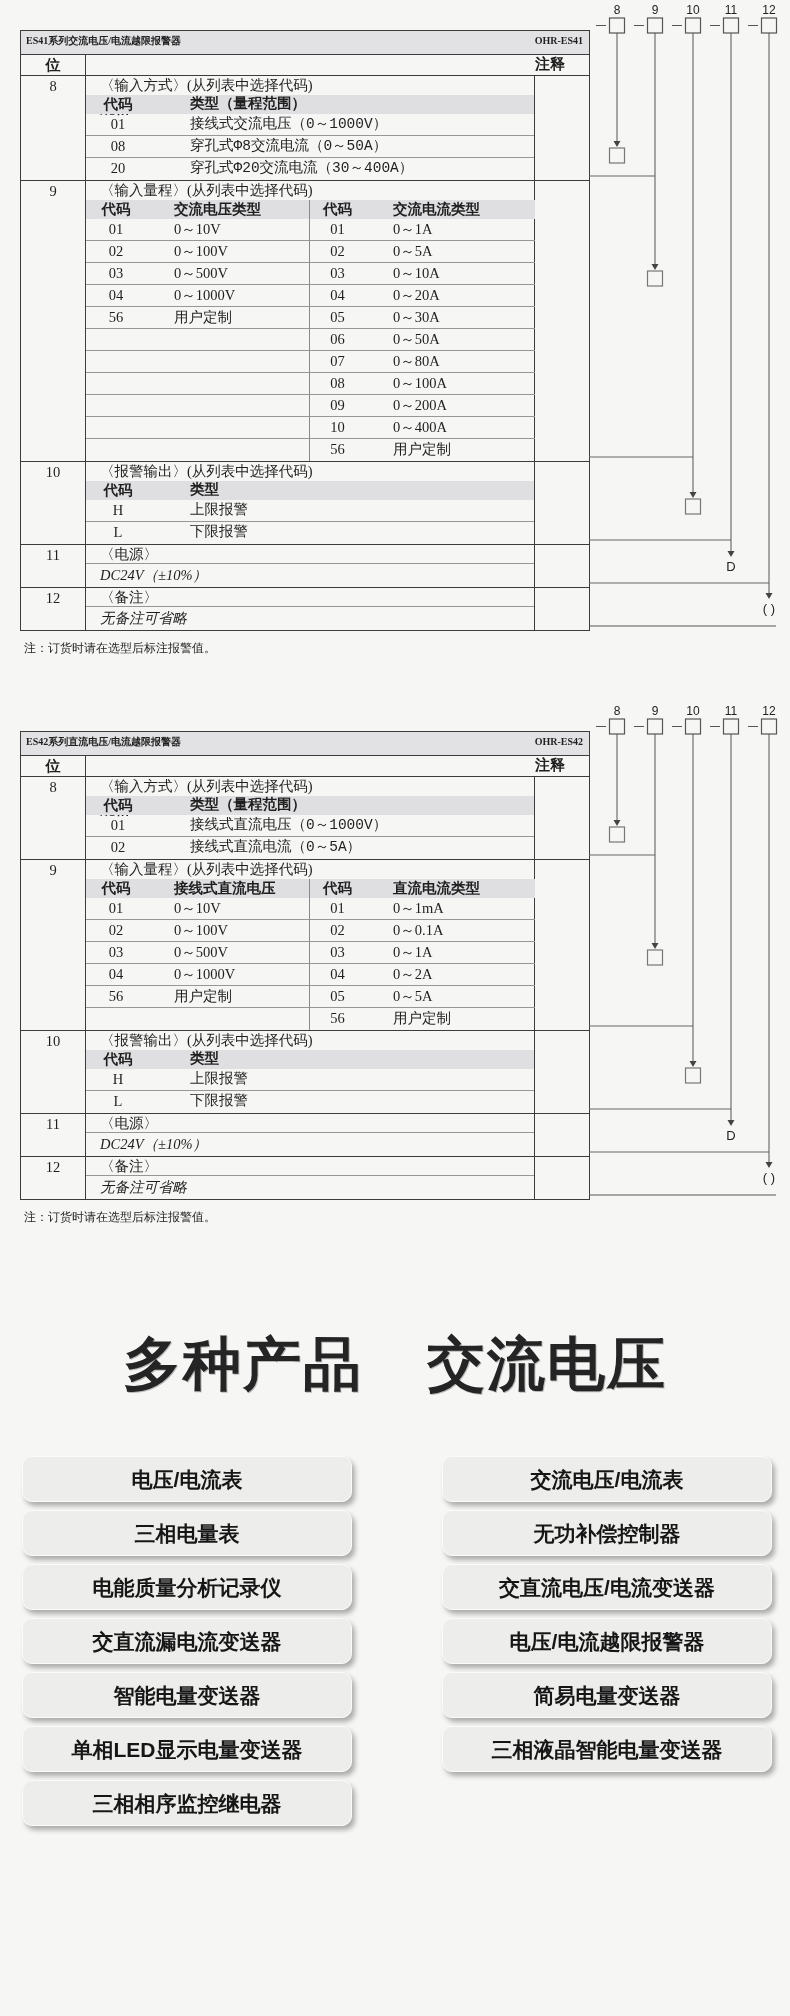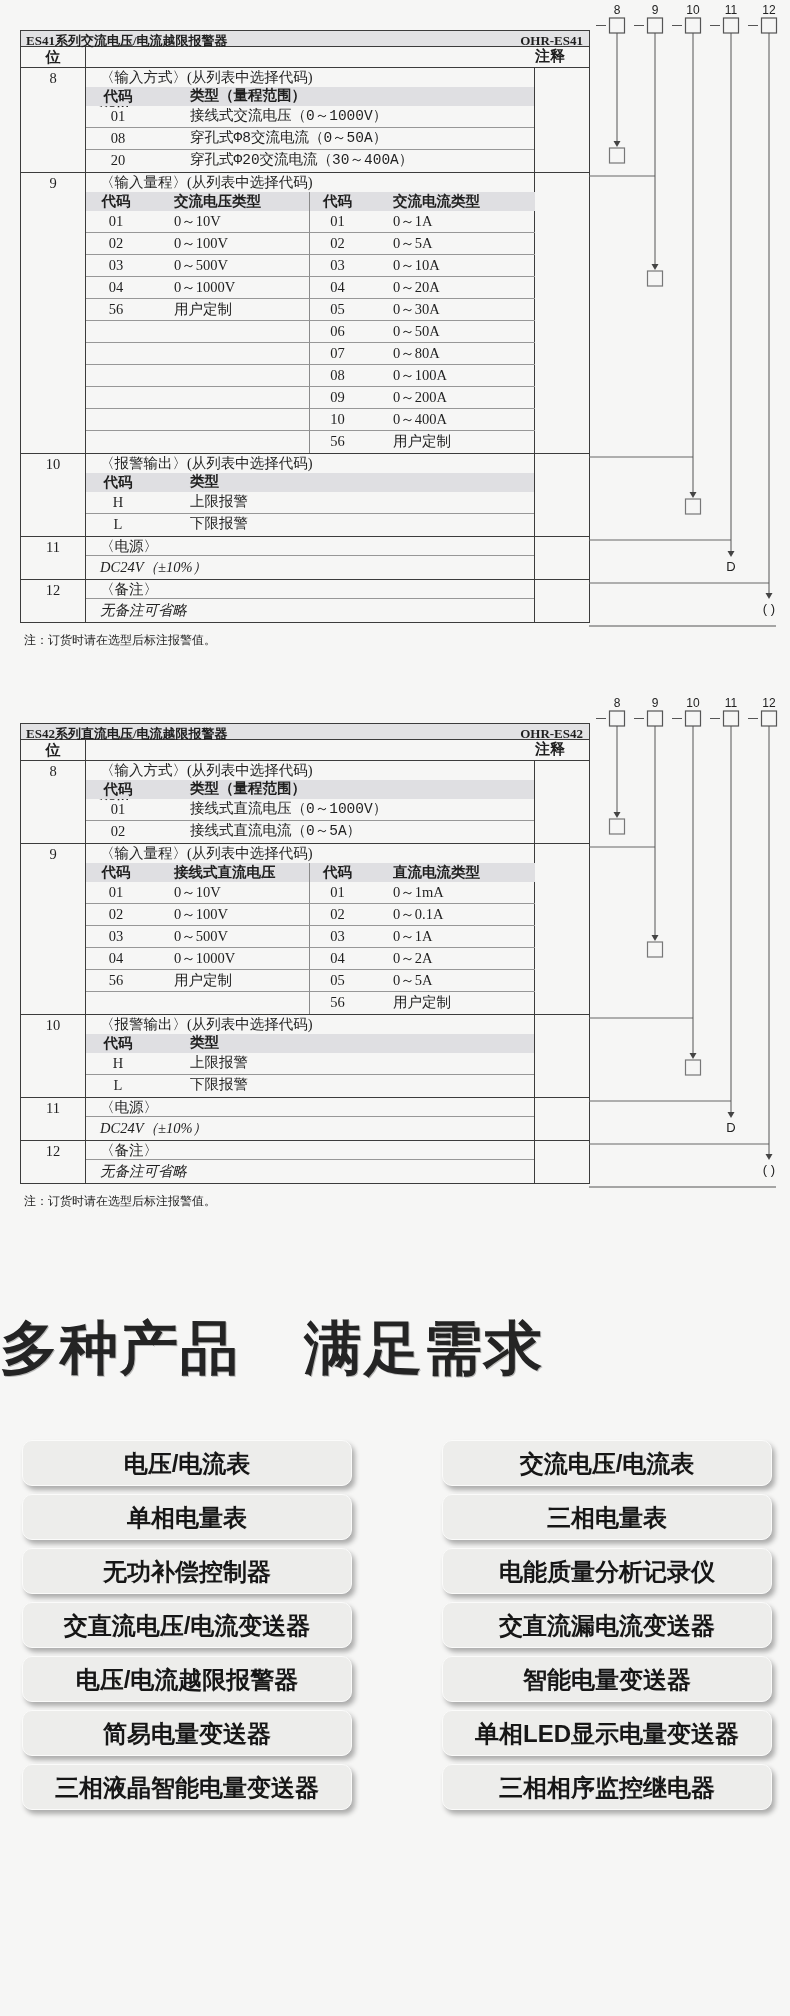--- a/index.html
+++ b/index.html
@@ -12,23 +12,23 @@
   *{box-sizing:border-box;}
   .page{width:790px;height:2016px;position:relative;padding-top:2px;}
 
   
   .spec-wrap{position:relative;width:762px;margin-left:20px;}
   .spacer{height:28px;}
   .diagram{position:absolute;left:0;top:0;pointer-events:none;}
 
   .spec-table{width:570px;border:1px solid #3c3c3c;font-size:14.5px;}
   .t-title{
-    height:16px;line-height:19px;background:#e2e2e4;
+    height:24px;line-height:19px;background:#e2e2e4;
     display:flex;justify-content:space-between;
-    font-weight:bold;font-size:13px;
+    font-weight:bold;font-size:10px;
     padding:0 6px 0 5px;border-bottom:1px solid #3c3c3c;
   }
   .rg{display:grid;grid-template-columns:65px 449px 54px;}
   .rg + .rg{border-top:1px solid #3c3c3c;}
   .hdr{height:20px;line-height:19px;font-weight:bold;font-size:15px;}
   .pos-cell{border-right:1px solid #3c3c3c;text-align:center;line-height:19px;padding-top:1px;}
   .spec-cell{border-right:1px solid #3c3c3c;}
   .note-cell{}
   .hpad{padding-left:14px;margin-top:44px;}
 
@@ -48,35 +48,35 @@
   .dualgrid .gray{height:19px;line-height:18px;background:#dfdfe2;font-weight:bold;}
   .dualgrid .dc{text-align:center;}
   .dualgrid .dt{padding-left:28px;}
   .dualgrid .div{border-left:1px solid #8a8a8a;}
   .dualgrid .ln{border-bottom:1px solid #979797;}
 
   .footnote{font-size:12px;margin:8px 0 0 24px;height:18px;line-height:18px;}
 
   
   .banner{
-    display:flex;gap:64px;
+    display:flex;justify-content:center;gap:64px;
     margin:100px 0 0 0;font-size:58px;font-weight:900;letter-spacing:2px;
     color:#242424;font-family:"Liberation Sans", sans-serif;
     text-shadow:1px 1px 0 rgba(0,0,0,.25);
   }
   .products{
     display:grid;grid-template-columns:330px 330px;
     column-gap:90px;row-gap:8px;margin:52px 0 0 22px;
     font-family:"Liberation Sans", sans-serif;
   }
   .pbtn{
     height:46px;line-height:46px;text-align:center;
     background:#ededeb;border:1px solid #fbfbfa;border-radius:10px;
     box-shadow:3px 4px 5px rgba(0,0,0,.30);
-    font-size:24px;font-weight:bold;color:#161616;cursor:pointer;
+    font-size:21px;font-weight:bold;color:#161616;cursor:pointer;
   }
 </style>
 </head>
 <body>
 
 <div class="page">
   <section class="spec-wrap">
       <div class="spacer"></div>
       <div class="spec-table">
         <div class="t-title">
@@ -391,27 +391,26 @@
         <line x1="749" y1="31" x2="749" y2="459" stroke="#555" stroke-width="1"></line>
         <polygon points="745.5,459 752.5,459 749,465" fill="#444"></polygon>
         <text x="749" y="479" text-anchor="middle" font-size="13" fill="#222" font-family="Liberation Sans, sans-serif">( )</text>
         <line x1="569" y1="492" x2="756" y2="492" stroke="#555" stroke-width="1"></line>
       </svg>
     </section>
   <p class="footnote">注：订货时请在选型后标注报警值。</p>
 
   <h1 class="banner">
     <span>多种产品</span>
-    <span>满足需求</span>
+    <span>交流电压</span>
   </h1>
 
   <div class="products">
       <div class="pbtn">电压/电流表</div>
       <div class="pbtn">交流电压/电流表</div>
-      <div class="pbtn">单相电量表</div>
       <div class="pbtn">三相电量表</div>
       <div class="pbtn">无功补偿控制器</div>
       <div class="pbtn">电能质量分析记录仪</div>
       <div class="pbtn">交直流电压/电流变送器</div>
       <div class="pbtn">交直流漏电流变送器</div>
       <div class="pbtn">电压/电流越限报警器</div>
       <div class="pbtn">智能电量变送器</div>
       <div class="pbtn">简易电量变送器</div>
       <div class="pbtn">单相LED显示电量变送器</div>
       <div class="pbtn">三相液晶智能电量变送器</div>

